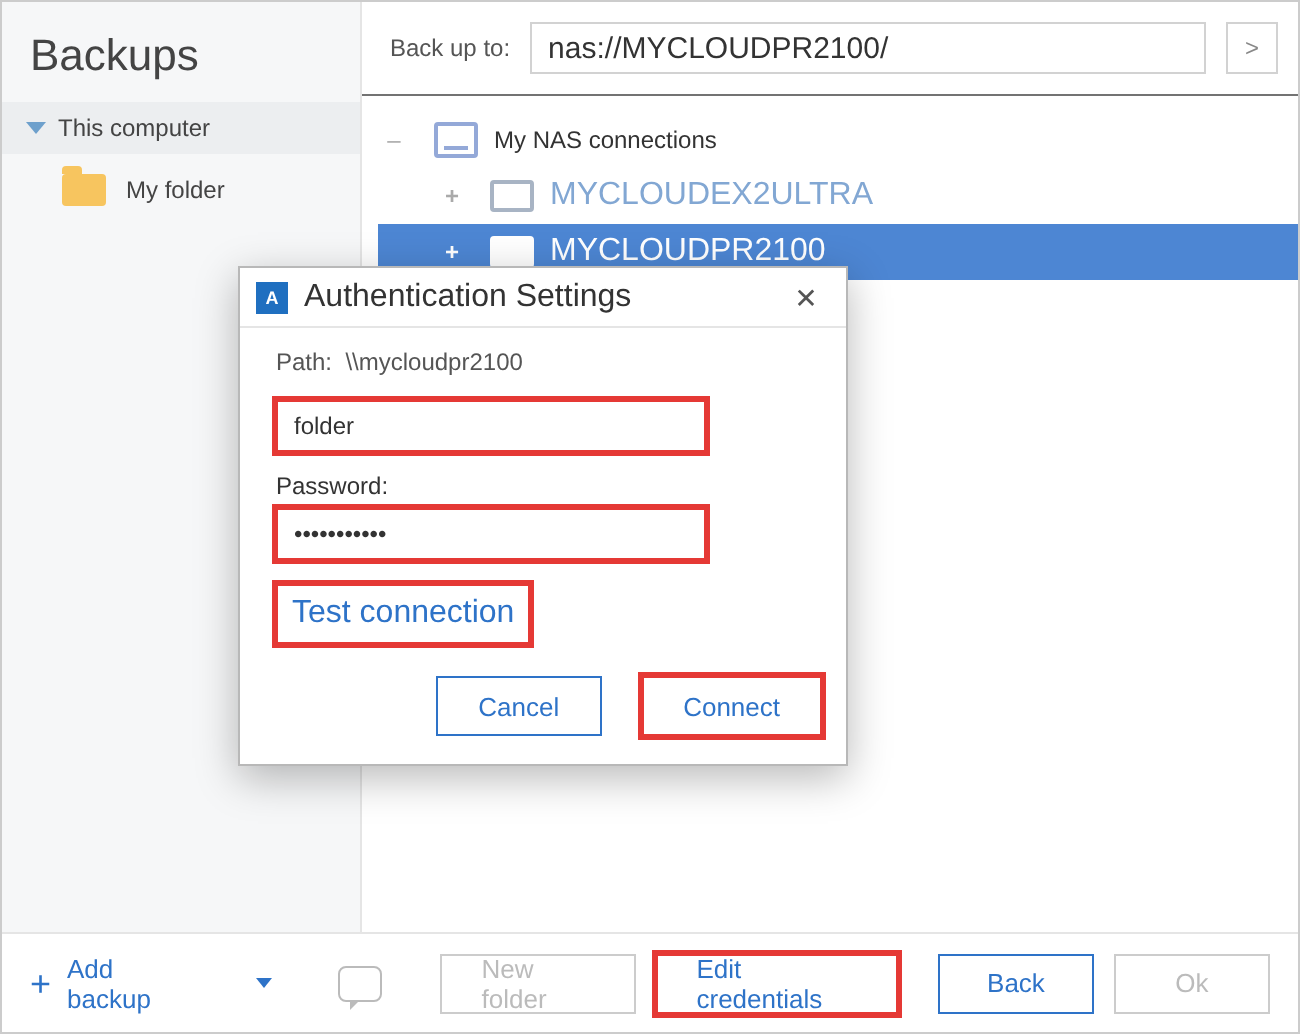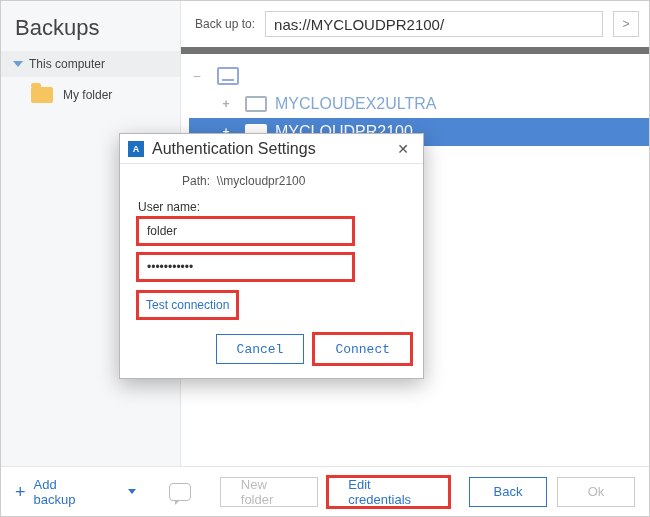--- a/index.html
+++ b/index.html
@@ -7,21 +7,21 @@
   .app { width:650px; height:517px; border:1px solid #ccc; position:relative; background:#c4b5fd; display:flex; flex-direction:column; overflow:hidden;}
   .top { display:flex; flex:1; min-height:0;}
   .sidebar { width:180px; background:#f6f7f8; border-right:1px solid #e5e5e5; display:flex; flex-direction:column;}
   .sb-title { font-size:22px; font-weight:300; color:#444; padding:14px 14px 10px 14px;}
   .sb-section { background:#eceef0; padding:6px 12px; color:#444; font-size:12px; display:flex; align-items:center; gap:6px;}
   .chev { width:0;height:0;border-left:5px solid transparent;border-right:5px solid transparent;border-top:6px solid #6ea0cc; display:inline-block;}
   .sb-item { padding:10px 12px 10px 30px; display:flex; align-items:center; gap:10px; color:#444; font-size:12px;}
   .folder-icon { width:22px; height:16px; background:#f7c55f; border-radius:2px; position:relative;}
   .folder-icon::before{content:"";position:absolute;top:-4px;left:0;width:10px;height:4px;background:#f7c55f;border-radius:2px 2px 0 0;}
   .main { flex:1; display:flex; flex-direction:column; background:#fff;}
-  .topbar { display:flex; align-items:center; padding:10px 10px 10px 14px; border-bottom:7px solid #737373; gap:10px;justify-content:space-between;}
+  .topbar { display:flex; align-items:center; padding:10px 10px 10px 14px; border-bottom:1px solid #737373; gap:10px;justify-content:space-between;}
   .topbar-label{color:#555;}
   .topbar-input{flex:1;height:26px;border:1px solid #d2d2d2;padding:0 8px;font-size:15px;color:#333;}
   .ext-btn{width:26px;height:26px;border:1px solid #d2d2d2;background:#fff;display:flex;align-items:center;justify-content:center;color:#888;}
   .tree{flex:1;padding:8px 0 0 8px; position:relative; overflow:hidden;}
   .row{display:flex;align-items:center;height:28px;}
   .dash{width:16px;text-align:center;color:#aaa;}
   .ind{width:12px;}
   .nas-icon{width:22px;height:18px;border:2px solid #94a9d8;border-radius:2px;margin-right:8px;position:relative;}
   .nas-icon::after{content:"";position:absolute;bottom:2px;left:3px;right:3px;height:2px;background:#94a9d8;}
   .mon-icon{width:22px;height:16px;border:2px solid #a8b4c4;border-radius:2px;margin-right:8px;position:relative;background:#fff;}
@@ -41,25 +41,25 @@
   .btn.disabled{border-color:#ccc;color:#bbb;}
   .btn.txtonly{border:none;}
   .hl-red{outline:3px solid #e53935; outline-offset:-1px;}
   
   .dialog{position:absolute;left:118px;top:132px;width:305px;background:#fff;border:1px solid #b8b8b8;box-shadow:0 6px 20px rgba(0,0,0,.28);}
   .dlg-head{height:30px;display:flex;align-items:center;padding:0 8px;border-bottom:1px solid #e5e5e5;gap:8px;}
   .dlg-icon{width:16px;height:16px;background:#1f6fc0;display:flex;align-items:center;justify-content:center;color:#fff;font-size:9px;font-weight:bold;}
   .dlg-title{flex:1;font-size:16px;color:#333;}
   .dlg-close{width:24px;height:24px;display:flex;align-items:center;justify-content:center;color:#555;font-size:14px;}
   .dlg-body{padding:10px 18px 6px 18px;}
-  .pathline{color:#555;margin-bottom:12px;font-size:12px;margin-left:44px;}
+  .pathline{color:#555;margin-bottom:12px;font-size:12px;}
   .lbl{font-size:12px;color:#333;margin-bottom:4px;}
   .field{width:215px;height:26px;border:1px solid #c9c9c9;padding:0 8px;font-size:12px;color:#333;display:flex;align-items:center;margin-bottom:10px;}
-  .test-link{display:inline-block;color:#2e73c8;font-size:12px;padding:6px 8px;margin-top:2px;}
-  .dlg-foot{display:flex;justify-content:flex-end;gap:10px;padding:10px 12px 14px 12px;font-family:Liberation Mono, monospace;}
+  .test-link{display:inline-block;color:#2e73c8;font-size:16px;padding:6px 8px;margin-top:2px;}
+  .dlg-foot{display:flex;justify-content:flex-end;gap:20px;padding:10px 12px 14px 12px;}
 </style>
 </head>
 <body>
 
 <div class="app">
   <div class="top">
     <div class="sidebar">
       <div class="sb-title">Backups</div>
       <div class="sb-section">
         <span class="chev"></span>
@@ -75,20 +75,21 @@
       <div class="topbar">
         <span class="topbar-label">Back up to:</span>
         <input class="topbar-input" value="nas://MYCLOUDPR2100/" style="">
         <div class="ext-btn">&gt;</div>
       </div>
       <div class="tree">
         <div class="row">
           <span class="dash">–</span>
           <span class="ind"></span>
           <span class="nas-icon"></span>
+          <span>My NAS connections</span>
         </div>
         <div class="row" style="padding-left:30px">
           <span class="plus">+</span>
           <span class="ind"></span>
           <span class="mon-icon"></span>
           <span class="mon-text">MYCLOUDEX2ULTRA</span>
         </div>
         <div class="row selrow" style="padding-left:30px">
           <span class="plus" style="color:#fff">+</span>
           <span class="ind"></span>
@@ -118,22 +119,22 @@
   <div class="dialog">
     <div class="dlg-head">
       <div class="dlg-icon">A</div>
       <div class="dlg-title">Authentication Settings</div>
       <div class="dlg-close">✕</div>
     </div>
     <div class="dlg-body">
       <div class="pathline">
         <span>Path:</span>&nbsp;&nbsp;<span>\\mycloudpr2100</span>
       </div>
-      <div class="lbl">User name:</div>
       <div class="field hl-red">folder</div>
+      <div class="lbl">Password:</div>
       <div class="field hl-red">•••••••••••</div>
       <span class="test-link hl-red">Test connection</span>
     </div>
     <div class="dlg-foot">
       <div class="btn">Cancel</div>
       <div class="btn hl-red">Connect</div>
     </div>
   </div>
 </div>
 

